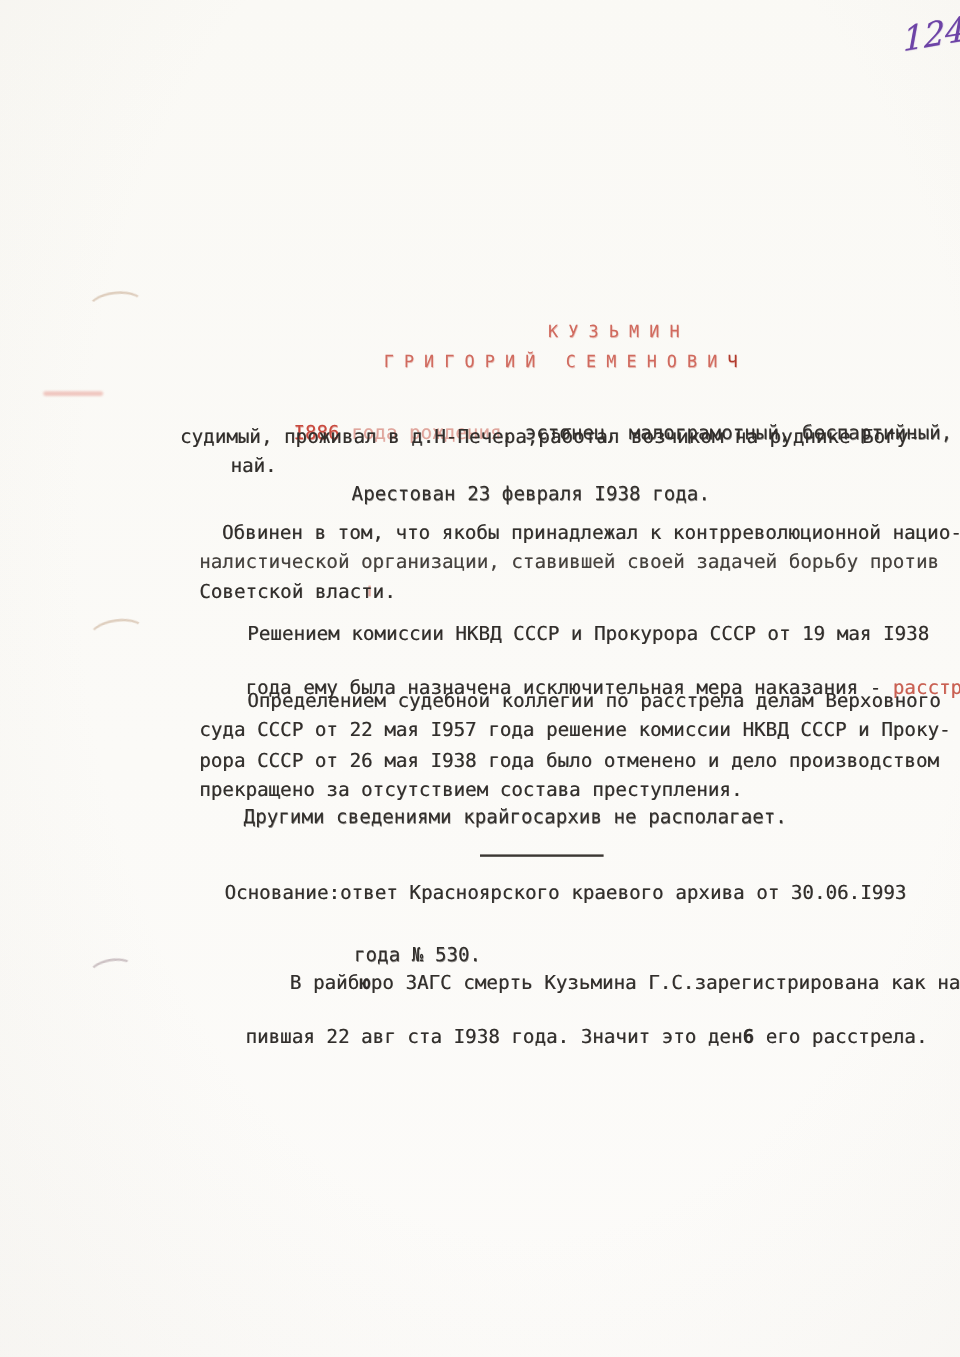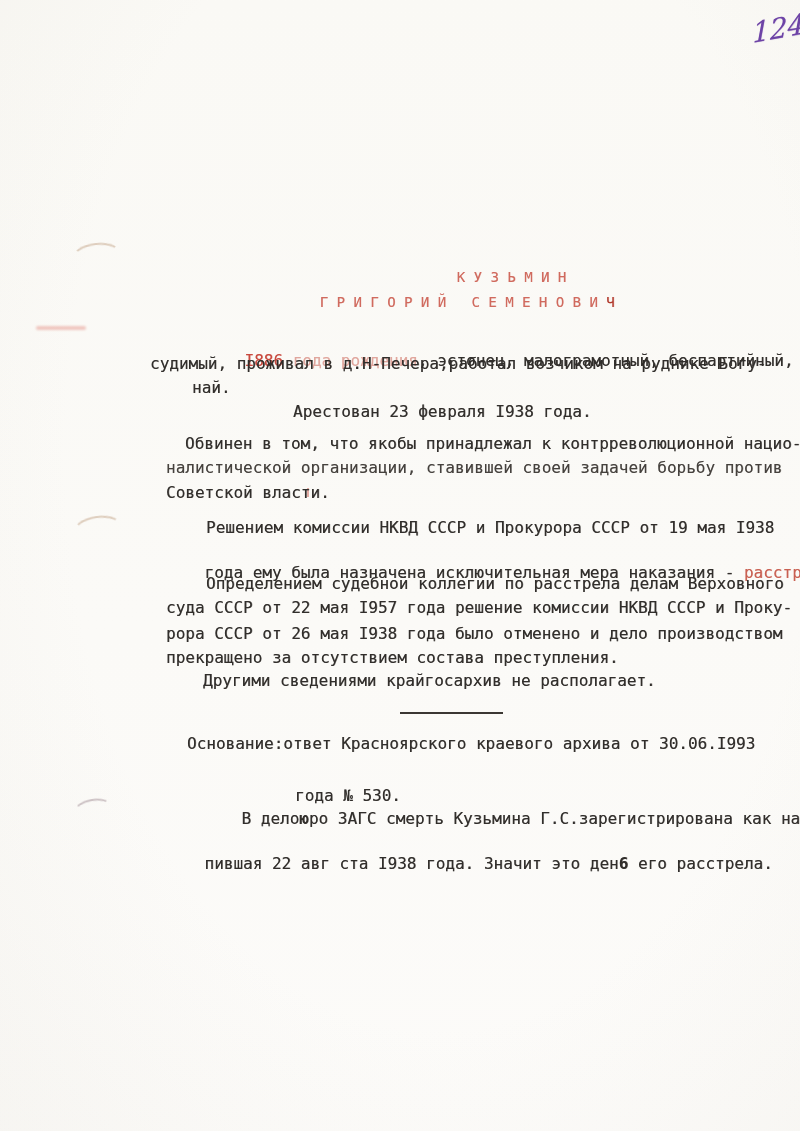--- a/index.html
+++ b/index.html
@@ -141,19 +141,19 @@
   <div class="ln" style="left:203px; top:671px;">Другими сведениями крайгосархив не располагает.</div>
 
   <div class="ln" style="left:166px; top:648px;">прекращено за отсутствием состава преступления.</div>
 
   <div class="divider"></div>
 
   <div class="ln" style="left:187px; top:734px;">Основание:ответ Красноярского краевого архива от 30.06.I993</div>
   <div class="ln" style="left:295px; top:758px;margin-top:28px;">года № 530.</div>
 
   <div class="ln" style="left:203px; top:789px;">
-    <span>В дело</span><span class="overstruck">ю</span><span>ро ЗАГС смерть Кузьмина Г.С.зарегистрирована как насту-</span>
+    <span>В райб</span><span class="overstruck">ю</span><span>ро ЗАГС смерть Кузьмина Г.С.зарегистрирована как насту-</span>
   </div>
   <div class="ln" style="left:166px; top:834px;">
     <span>пившая 22 авг ста I938 года. Значит это ден</span><span class="overstruck">6</span><span> его расстрела.</span>
   </div>
 
 </div>
 
 </body></html>

